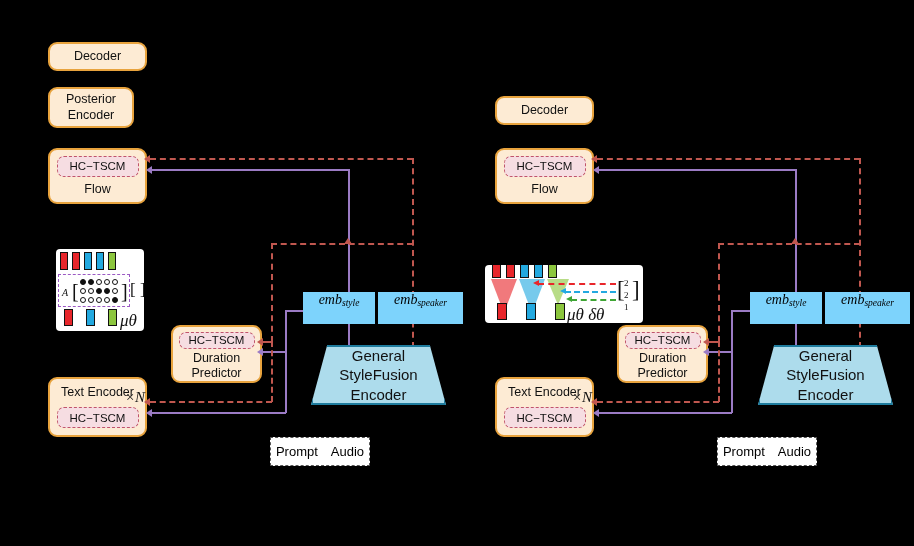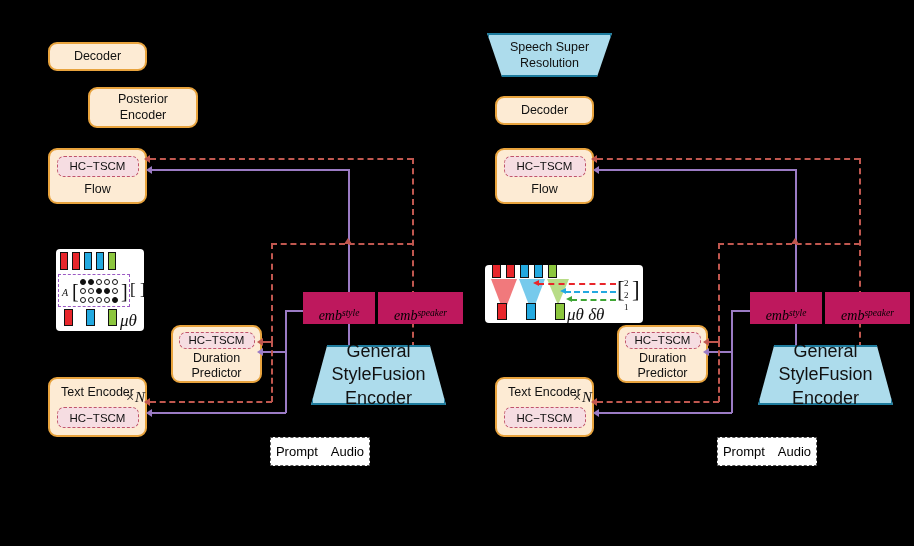--- a/index.html
+++ b/index.html
@@ -18,27 +18,27 @@
 
   
   .chip{background:#F6DDE2;border:1.6px dashed #C0546B;border-radius:7px;
         box-sizing:border-box;display:flex;align-items:center;justify-content:center;
         color:#111;font-size:11.5px;white-space:nowrap;}
 
   
   .trap{position:absolute;background:#ADDCEC;border:2.5px solid #1E7C9E;
         box-sizing:border-box;display:flex;flex-direction:column;
         align-items:center;justify-content:center;color:#111;
-        font-size:18px;line-height:1.3;text-align:center;z-index:6;}
+        font-size:15px;line-height:1.3;text-align:center;z-index:6;}
   .trap.down{clip-path:polygon(0 0,100% 0,88% 100%,12% 100%);}
   .trap.up{clip-path:polygon(12% 0,88% 0,100% 100%,0 100%);}
 
   
-  .emb{position:absolute;background:#be185d;color:#000;border:0;
-       display:flex;align-items:flex-start;justify-content:center;
+  .emb{position:absolute;background:#7dd3fc;color:#000;border:0;
+       display:flex;align-items:flex-end;justify-content:center;
        font-family:"Liberation Serif",serif;font-style:italic;
        font-size:14px;white-space:nowrap;z-index:8;padding:16px 3px;box-sizing:border-box;}
   .emb sub{font-size:9.5px;font-style:italic;}
 
   
   .promptbox{position:absolute;background:#fff;color:#000;
              border:1.6px dashed #555;display:flex;align-items:center;
              justify-content:center;gap:13px;font-size:13px;z-index:8;
              box-sizing:border-box;}
 
@@ -106,21 +106,21 @@
 </style>
 </head>
 <body>
 
 <div class="panel" id="panel-left">
 
   <div class="modbox" style="left:48px;top:42px;width:99px;height:29px;">
     <span class="ttl">Decoder</span>
   </div>
 
-  <div class="modbox" style="left:48px;top:87px;width:110px;height:41px;margin-left:40px;">
+  <div class="modbox" style="left:48px;top:87px;width:86px;height:41px;">
     <span>Posterior</span>
     <span>Encoder</span>
   </div>
 
   <div class="modbox" style="left:48px;top:148px;width:99px;height:56px;justify-content:flex-start;padding-top:6px;">
     <div class="chip" style="width:82px;height:21px;">
       <span>HC−TSCM</span>
     </div>
     <span class="ttl" style="margin-top:5px;">Flow</span>
   </div>
@@ -229,24 +229,20 @@
       <span class="bar blue" style="width:9px;height:17px;"></span>
       <span class="bar green" style="width:9px;height:17px;"></span>
     </div>
     <span class="mu" style="left:64px;top:62px;">μθ</span>
   </div>
 
 </div>
 
 <div class="panel" id="panel-right">
 
-  <div class="trap down" style="left:30px;top:33px;width:125px;height:44px;font-size:12.5px;">
-    <span>Speech Super</span>
-    <span>Resolution</span>
-  </div>
 
   <div class="modbox" style="left:38px;top:96px;width:99px;height:29px;">
     <span class="ttl">Decoder</span>
   </div>
 
   <div class="modbox" style="left:38px;top:148px;width:99px;height:56px;justify-content:flex-start;padding-top:6px;">
     <div class="chip" style="width:82px;height:21px;">
       <span>HC−TSCM</span>
     </div>
     <span class="ttl" style="margin-top:5px;">Flow</span>

